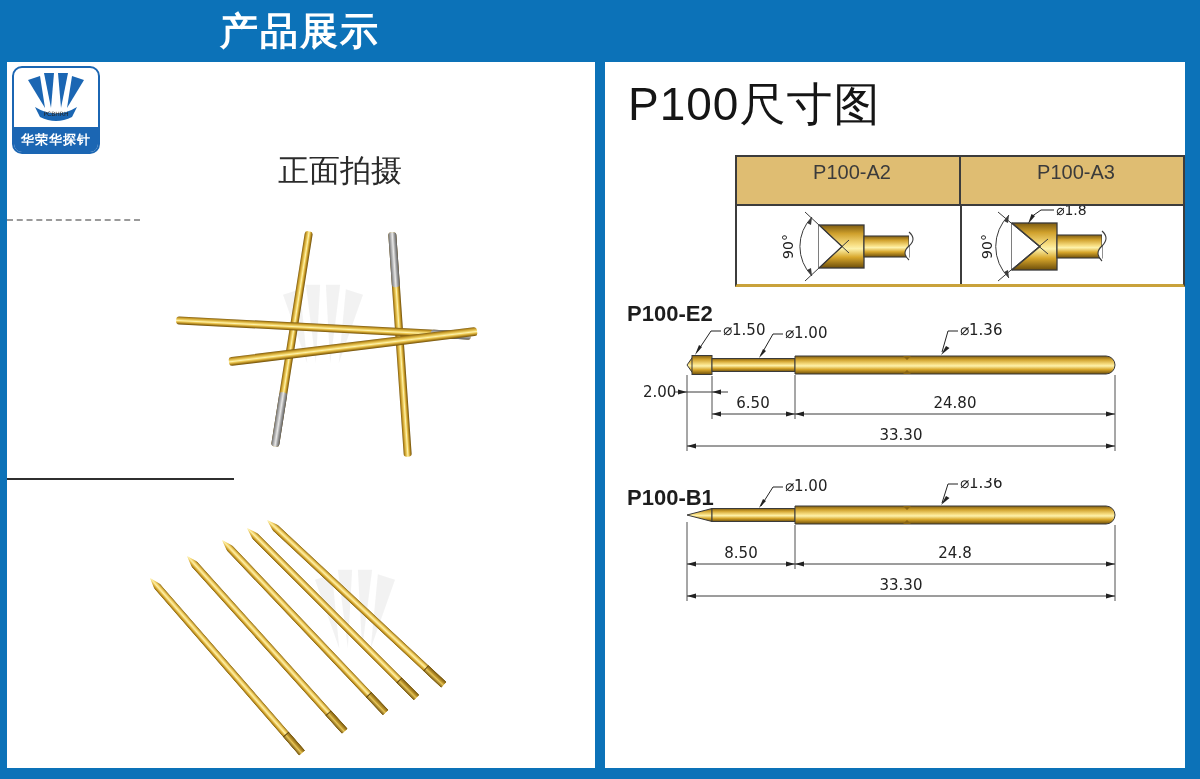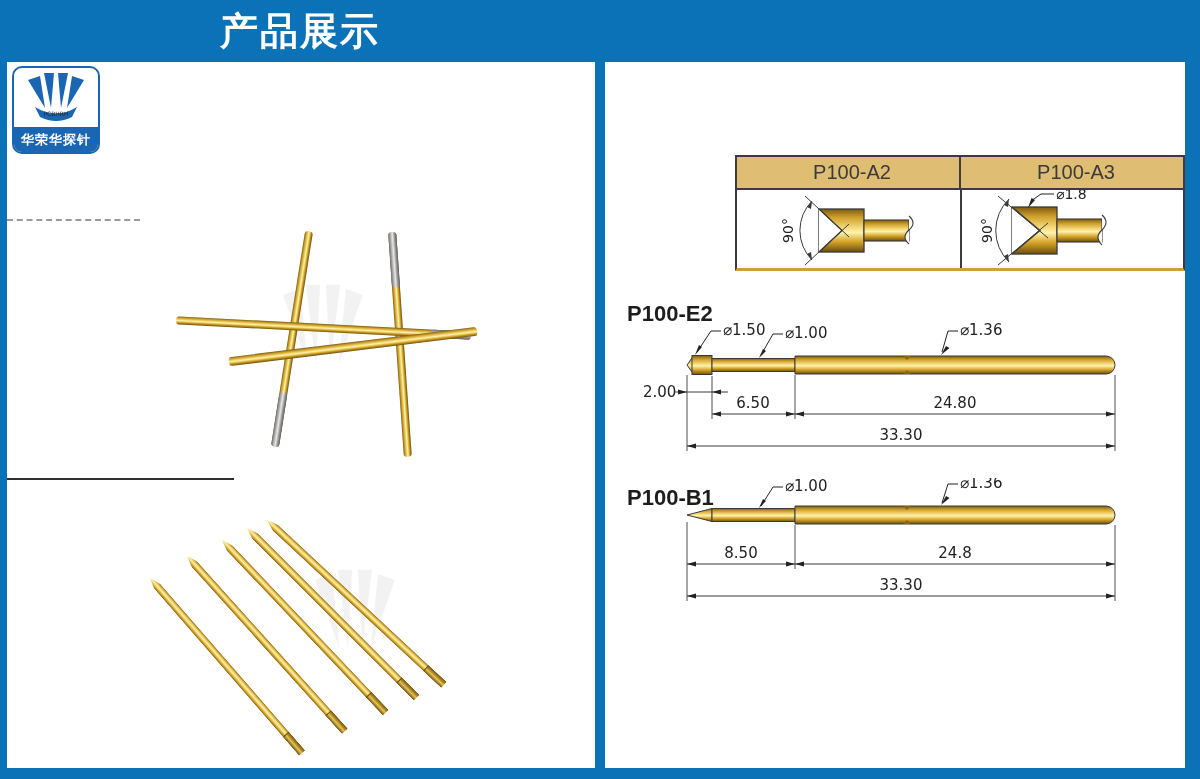--- a/index.html
+++ b/index.html
@@ -29,21 +29,21 @@
   .pin.horiz .silver{background:linear-gradient(180deg,#6f6f6f,#b9b9b9 30%,#e8e8e8 50%,#9a9a9a 75%,#5f5f5f);}
   .spin{position:absolute;height:8px;transform-origin:left center;border-radius:2px;
         background:linear-gradient(180deg,#8a6512,#f3cf5f 30%,#fdf0a8 50%,#d8a72c 75%,#7a5a0e);
         clip-path:polygon(0 50%,5% 0,100% 0,100% 100%,5% 100%);}
   .spin .socket{position:absolute;right:0;top:0;height:100%;width:24px;background:linear-gradient(180deg,#6d4e0a,#caa235 45%,#e8c75a 55%,#6d4e0a);border-left:1px solid #5c420a;}
   .watermark{opacity:.07;}
   
   #p100-title{left:628px;top:74px;font-size:46px;color:#151515;font-weight:500;letter-spacing:1px;}
   #tip-table{left:735px;top:155px;width:450px;box-sizing:border-box;border:2px solid #3c3c3c;border-bottom:3px solid #c9a23b;background:#fff;}
   #tip-table .hdr{display:flex;background:#dfbd72;border-bottom:2px solid #3c3c3c;}
-  #tip-table .hdr .cell{flex:1;height:31px;line-height:31px;text-align:center;font-size:20px;color:#3b3b3b;padding-left:8px;}
+  #tip-table .hdr .cell{flex:1;height:47px;line-height:31px;text-align:center;font-size:20px;color:#3b3b3b;padding-left:8px;}
   #tip-table .hdr .cell:first-child{border-right:2px solid #3c3c3c;}
   #tip-table .body{display:flex;}
   #tip-table .body .cell{flex:1;height:78px;}
   #tip-table .body .cell:first-child{border-right:2px solid #3c3c3c;}
   .dwg-label{font-size:22px;font-weight:bold;color:#1d1d1d;}
   svg text{font-family:"DejaVu Sans",sans-serif;fill:#222;}
   .dimtxt{font-size:15px;}
   .diatxt{font-size:15px;}
   .angtxt{font-size:14px;}
 </style>
@@ -66,20 +66,21 @@
       <polygon points="30,5 40,5 37,40" fill="#1b66b3"></polygon>
       <polygon points="44,5 54,5 47,40" fill="#1b66b3"></polygon>
       <polygon points="58,8 70,12 53,40" fill="#1b66b3"></polygon>
       <path d="M21,39 q21,13 42,0 l-5,10 q-16,8 -32,0 Z" fill="#1b66b3"></path>
       <text x="42" y="48" text-anchor="middle" font-size="6" fill="#ffffff">PCBHRH</text>
     </svg>
     <div class="band">华荣华探针</div>
   </div>
 
   <div class="abs" id="dashed-line"></div>
+  <div class="abs caption" style="left:210px;top:150px;">正面拍摄</div>
 
   <div class="abs photo" style="left:168px;top:222px;width:315px;height:240px;">
     <svg class="abs watermark" style="left:95px;top:55px;" width="120" height="130" viewBox="0 0 84 90">
       <polygon points="14,12 26,8 31,60" fill="#555"></polygon>
         <polygon points="30,5 40,5 37,60" fill="#555"></polygon>
       <polygon points="44,5 54,5 47,60" fill="#555"></polygon>
         <polygon points="58,8 70,12 53,60" fill="#555"></polygon>
     </svg>
     <div class="pin vert" style="left:120px;top:8px;width:8px;height:218px;transform:rotate(9deg);">
       <div class="silver" style="left:0;bottom:0;width:100%;height:55px;"></div>
@@ -112,20 +113,21 @@
         <div class="socket"></div>
       </div>
     <div class="spin" style="left:142px;top:12px;width:240px;transform:rotate(45deg);">
         <div class="socket"></div>
       </div>
     <div class="spin" style="left:162px;top:4px;width:242px;transform:rotate(43deg);">
         <div class="socket"></div>
       </div>
   </div>
 
+  <div class="abs" id="p100-title">P100尺寸图</div>
 
   <div class="abs" id="tip-table">
     <div class="hdr">
       <div class="cell">P100-A2</div>
       <div class="cell">P100-A3</div>
     </div>
     <div class="body">
       <div class="cell">
         <svg width="223" height="78" viewBox="0 0 223 78">
           <defs>

